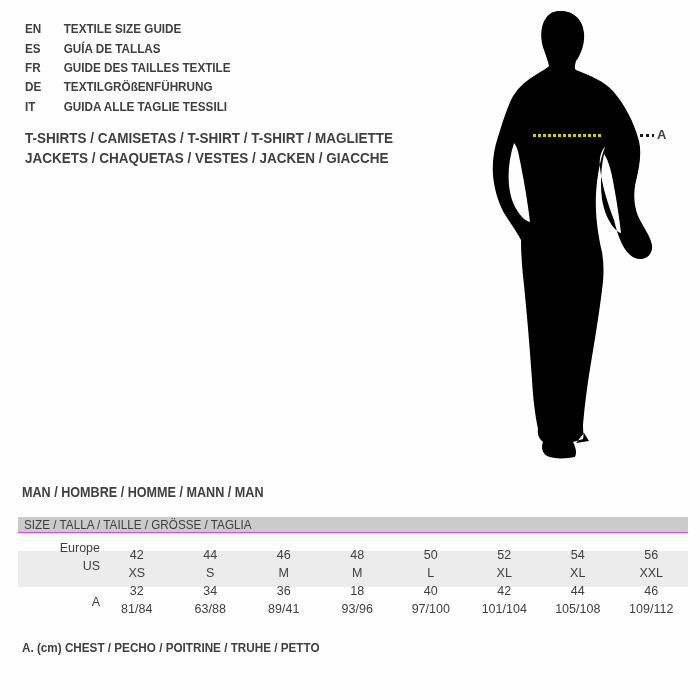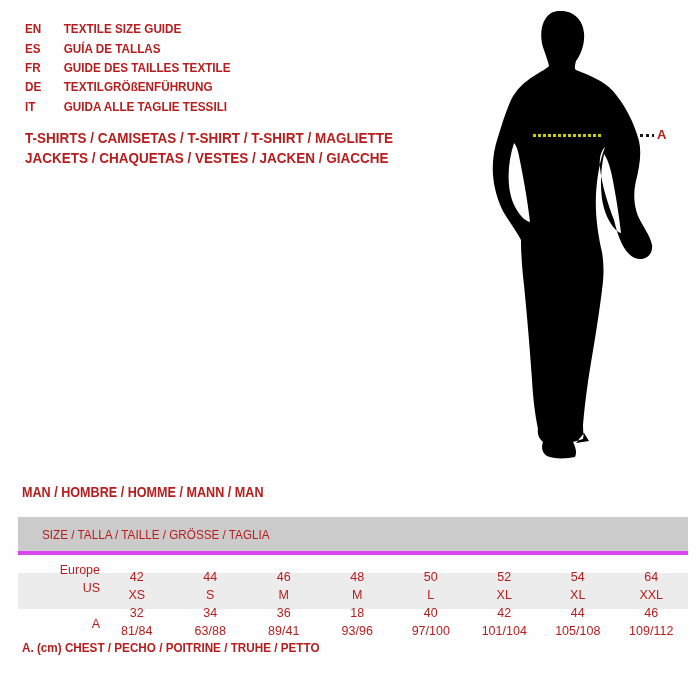--- a/index.html
+++ b/index.html
@@ -1,18 +1,18 @@
 <!DOCTYPE html>
 <html><head>
 <meta charset="utf-8">
 <style>
   html,body{margin:0;padding:0;background:#fff;}
   .canvas{
     position:relative;width:700px;height:700px;background:#fefefe;overflow:hidden;
-    font-family:"Liberation Sans","DejaVu Sans",sans-serif;color:#b91c1c;
+    font-family:"Liberation Sans","DejaVu Sans",sans-serif;color:#404040;
   }
   .abs{position:absolute;}
   .cond{transform:scaleX(0.9);transform-origin:left center;}
   
   .lang-block{left:25px;top:19px;}
   .lang-row{display:flex;height:19.4px;align-items:center;font-size:13px;font-weight:bold;white-space:nowrap;}
   .lang-code{width:43px;flex:0 0 43px;}
   
   .cat-block{left:25px;top:128px;}
   .cat-line{height:19.5px;display:flex;align-items:center;font-size:15px;font-weight:bold;white-space:nowrap;}
@@ -20,22 +20,22 @@
   .sil{left:480px;top:8px;width:185px;height:455px;}
   .dotline{left:533px;top:134px;width:68px;height:3px;
     background-image:repeating-linear-gradient(90deg,#c9cd00 0 3px,transparent 3px 5px);}
   .dashline{left:640px;top:134px;width:14px;height:3px;
     background-image:repeating-linear-gradient(90deg,#161616 0 3px,transparent 3px 6px);}
   .measure-label{left:657px;top:128px;font-size:13px;font-weight:bold;line-height:14px;}
   
   .man-heading{left:22px;top:484px;font-size:14px;font-weight:bold;white-space:nowrap;}
   
   .size-table{left:18px;top:517px;width:670px;font-size:12.5px;}
-  .size-thead{height:38px;background:#cbcbcb;border-bottom:4px solid #d946ef;
-    display:flex;align-items:center;padding-left:24px;box-sizing:border-box;font-size:13px;white-space:nowrap;}
+  .size-thead{height:16px;background:#cbcbcb;border-bottom:1px solid #d946ef;
+    display:flex;align-items:center;padding-left:6px;box-sizing:border-box;font-size:13px;white-space:nowrap;}
   .trow{display:grid;grid-template-columns:82px repeat(8,1fr);height:18px;align-items:center;}
   .trow.alt{background:#ececec;}
   .tlabel{padding-left:7px;text-align:right;}
   .tcell{text-align:center;margin-top:15px;}
   
   .footnote{left:22px;top:640px;font-size:13px;font-weight:bold;white-space:nowrap;}
 </style>
 </head>
 <body>
 
@@ -139,21 +139,21 @@
 
     <div class="trow">
       <span class="tlabel">Europe</span>
       <span class="tcell">42</span>
       <span class="tcell">44</span>
       <span class="tcell">46</span>
       <span class="tcell">48</span>
       <span class="tcell">50</span>
       <span class="tcell">52</span>
       <span class="tcell">54</span>
-      <span class="tcell">64</span>
+      <span class="tcell">56</span>
     </div>
 
     <div class="trow alt">
       <span class="tlabel">US</span>
       <span class="tcell">XS</span>
       <span class="tcell">S</span>
       <span class="tcell">M</span>
       <span class="tcell">M</span>
       <span class="tcell">L</span>
       <span class="tcell">XL</span>

